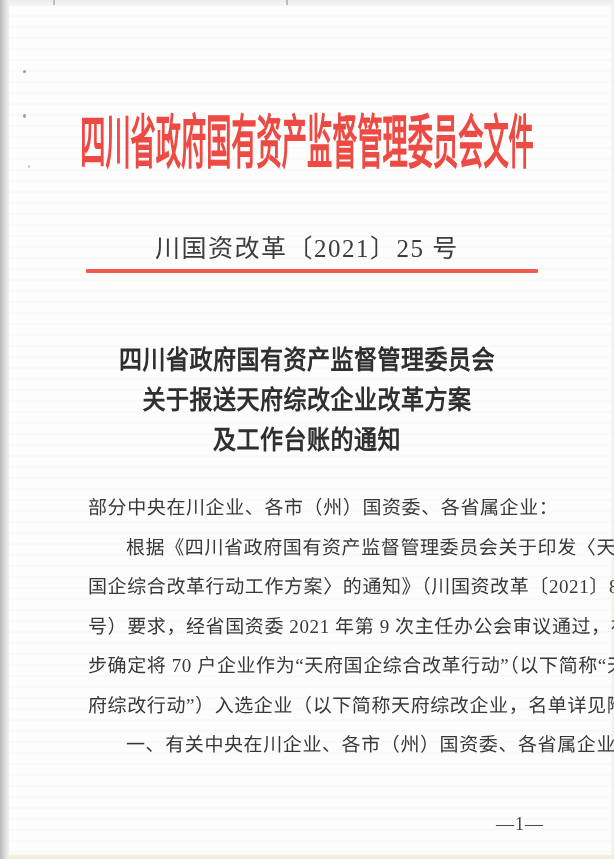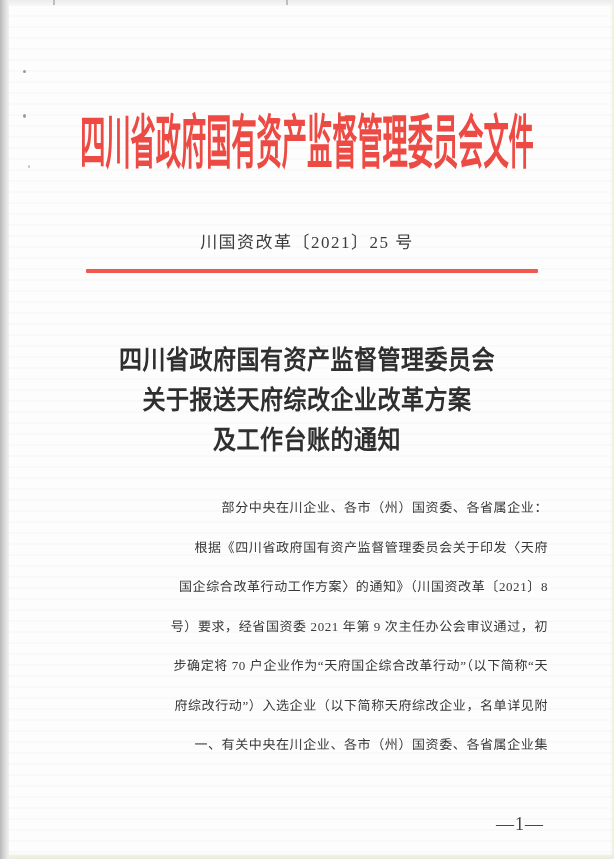--- a/index.html
+++ b/index.html
@@ -84,21 +84,21 @@
     transform-origin: center top;
     white-space: nowrap;
   }
 
   
   .doc-number {
     position: absolute;
     left: 0; top: 228px;
     width: 614px;
     text-align: center;
-    font-size: 17px;
+    font-size: 25px;
     letter-spacing: 1.5px;
     color: #3d3d3d;
     z-index: 5;
   }
 
   
   .red-rule {
     position: absolute;
     left: 86px; top: 269px;
     width: 452px; height: 4px;
@@ -122,26 +122,25 @@
     transform-origin: center top;
     z-index: 5;
   }
   .doc-title .t-line { white-space: nowrap; }
 
   
   .doc-body {
     position: absolute;
     left: 88px; top: 488px;
     width: 460px;
-    font-size: 13px;
+    font-size: 19px;
     line-height: 39.5px;
     letter-spacing: 0.6px;
     color: var(--body-text, #383838);
     z-index: 5;
-    text-align: right;
   }
   .doc-body .b-line {
     white-space: nowrap;
   }
   .doc-body .indent {
     text-indent: 2em;
   }
 
   
   .page-number {

